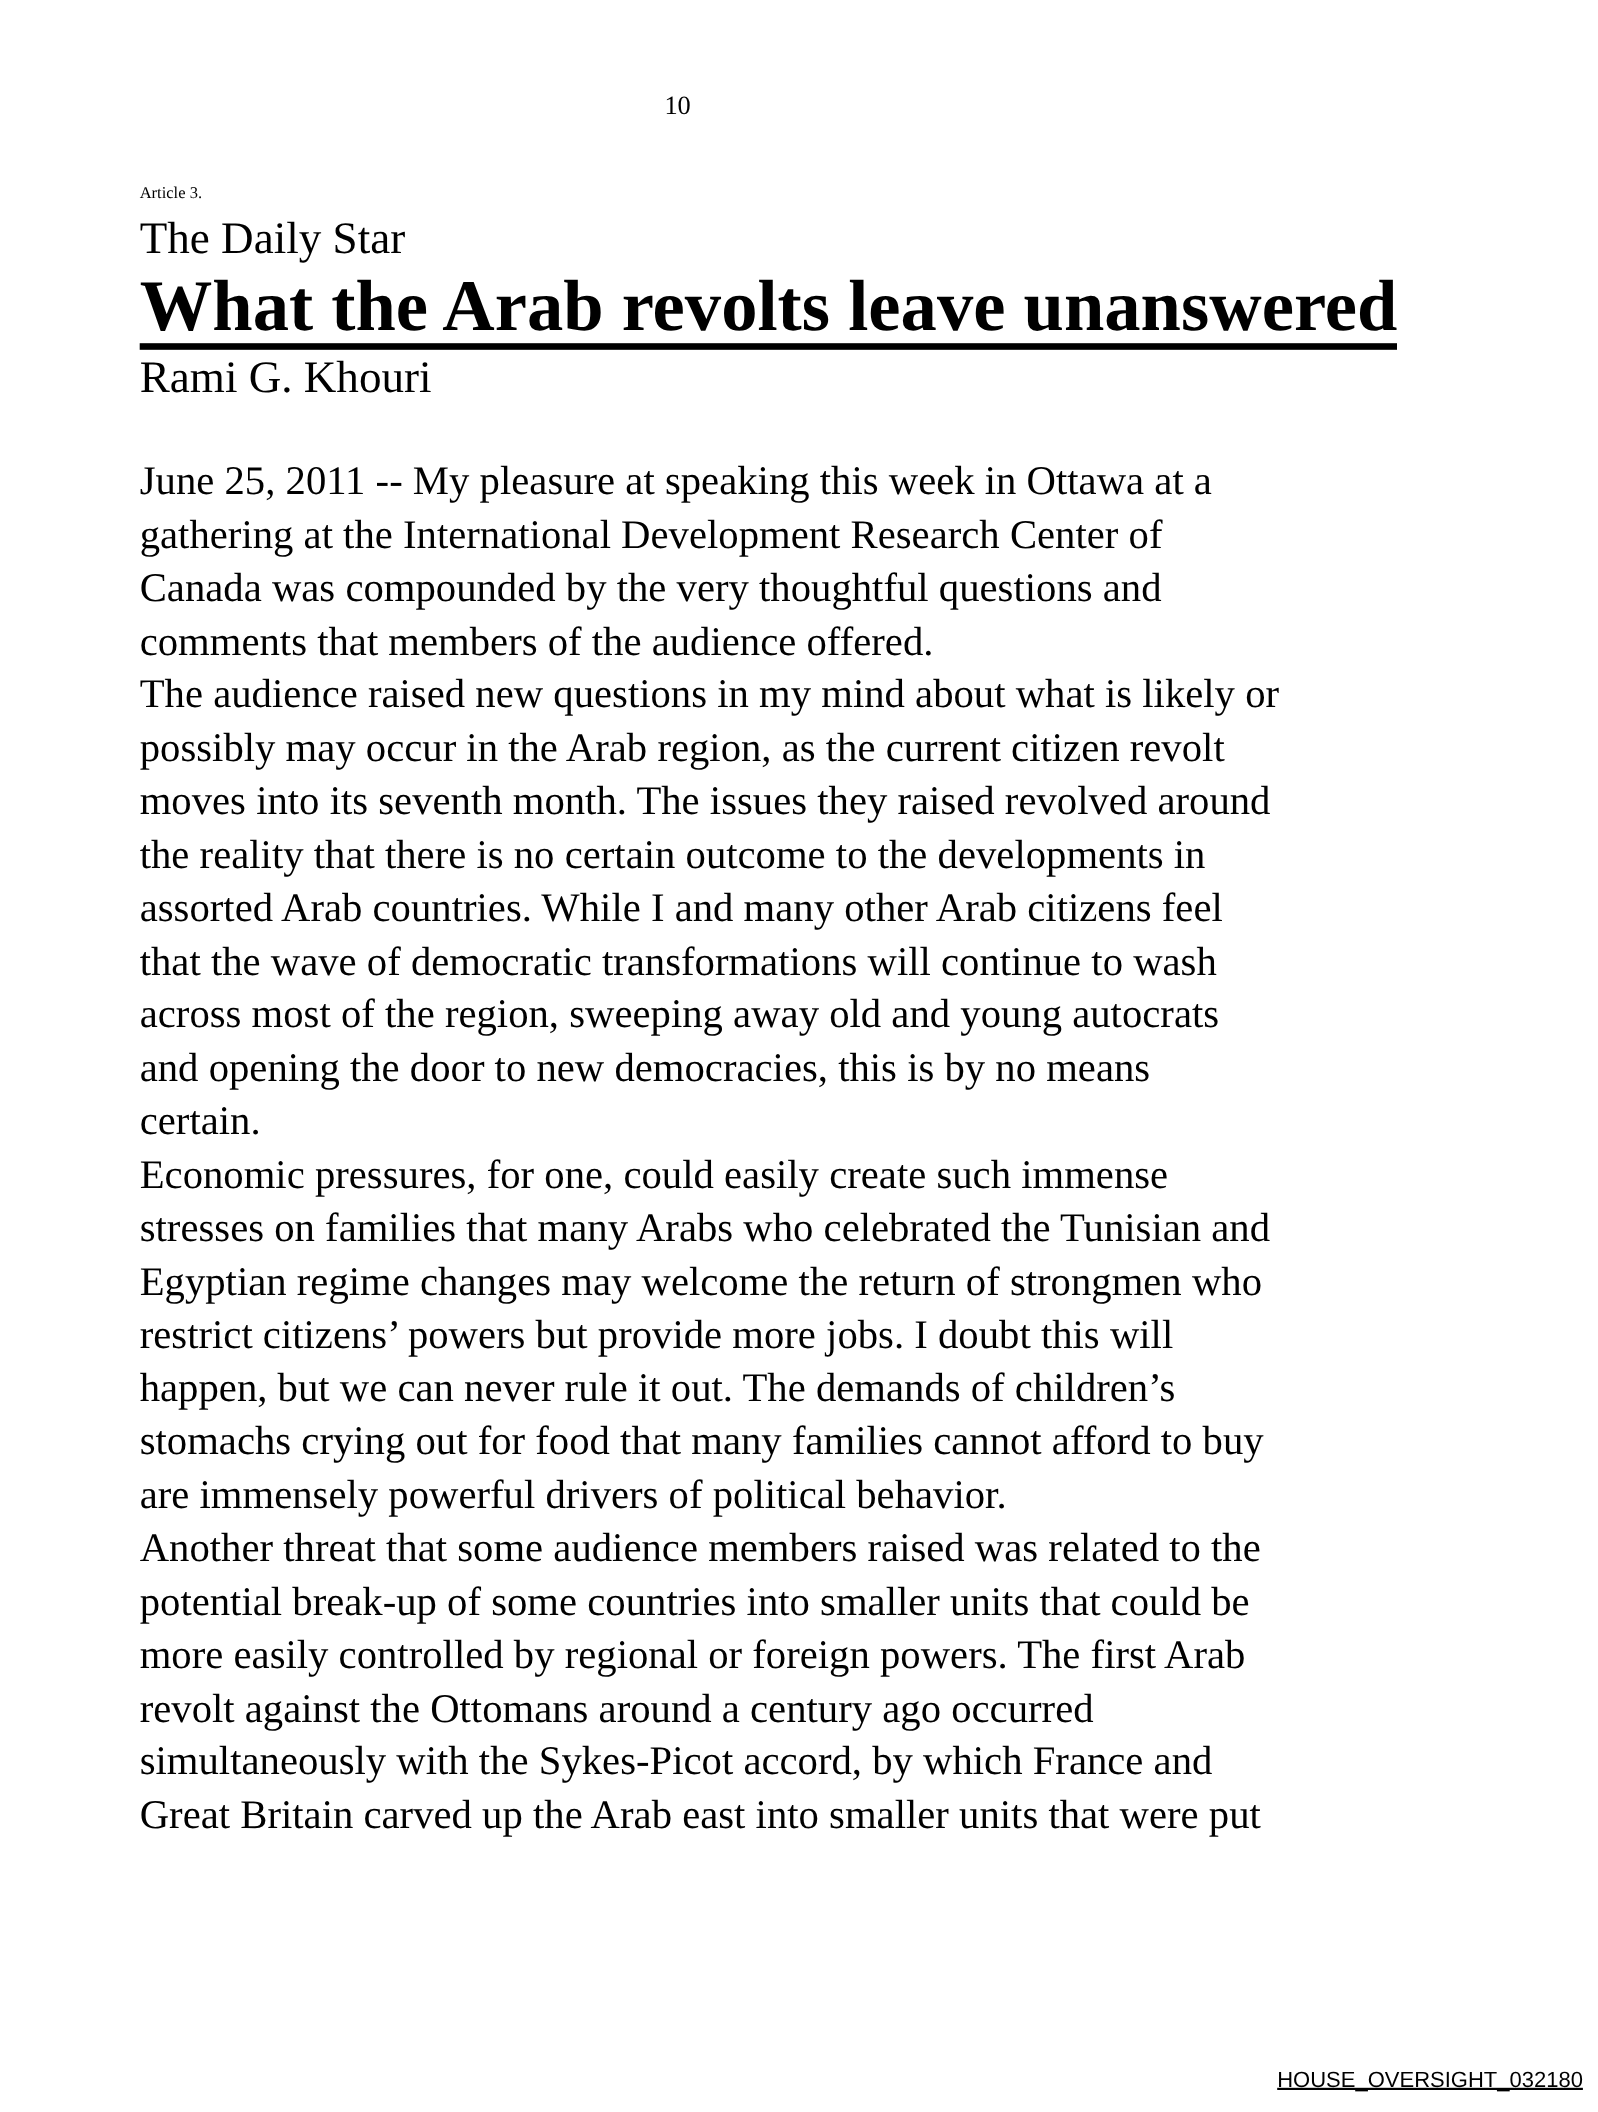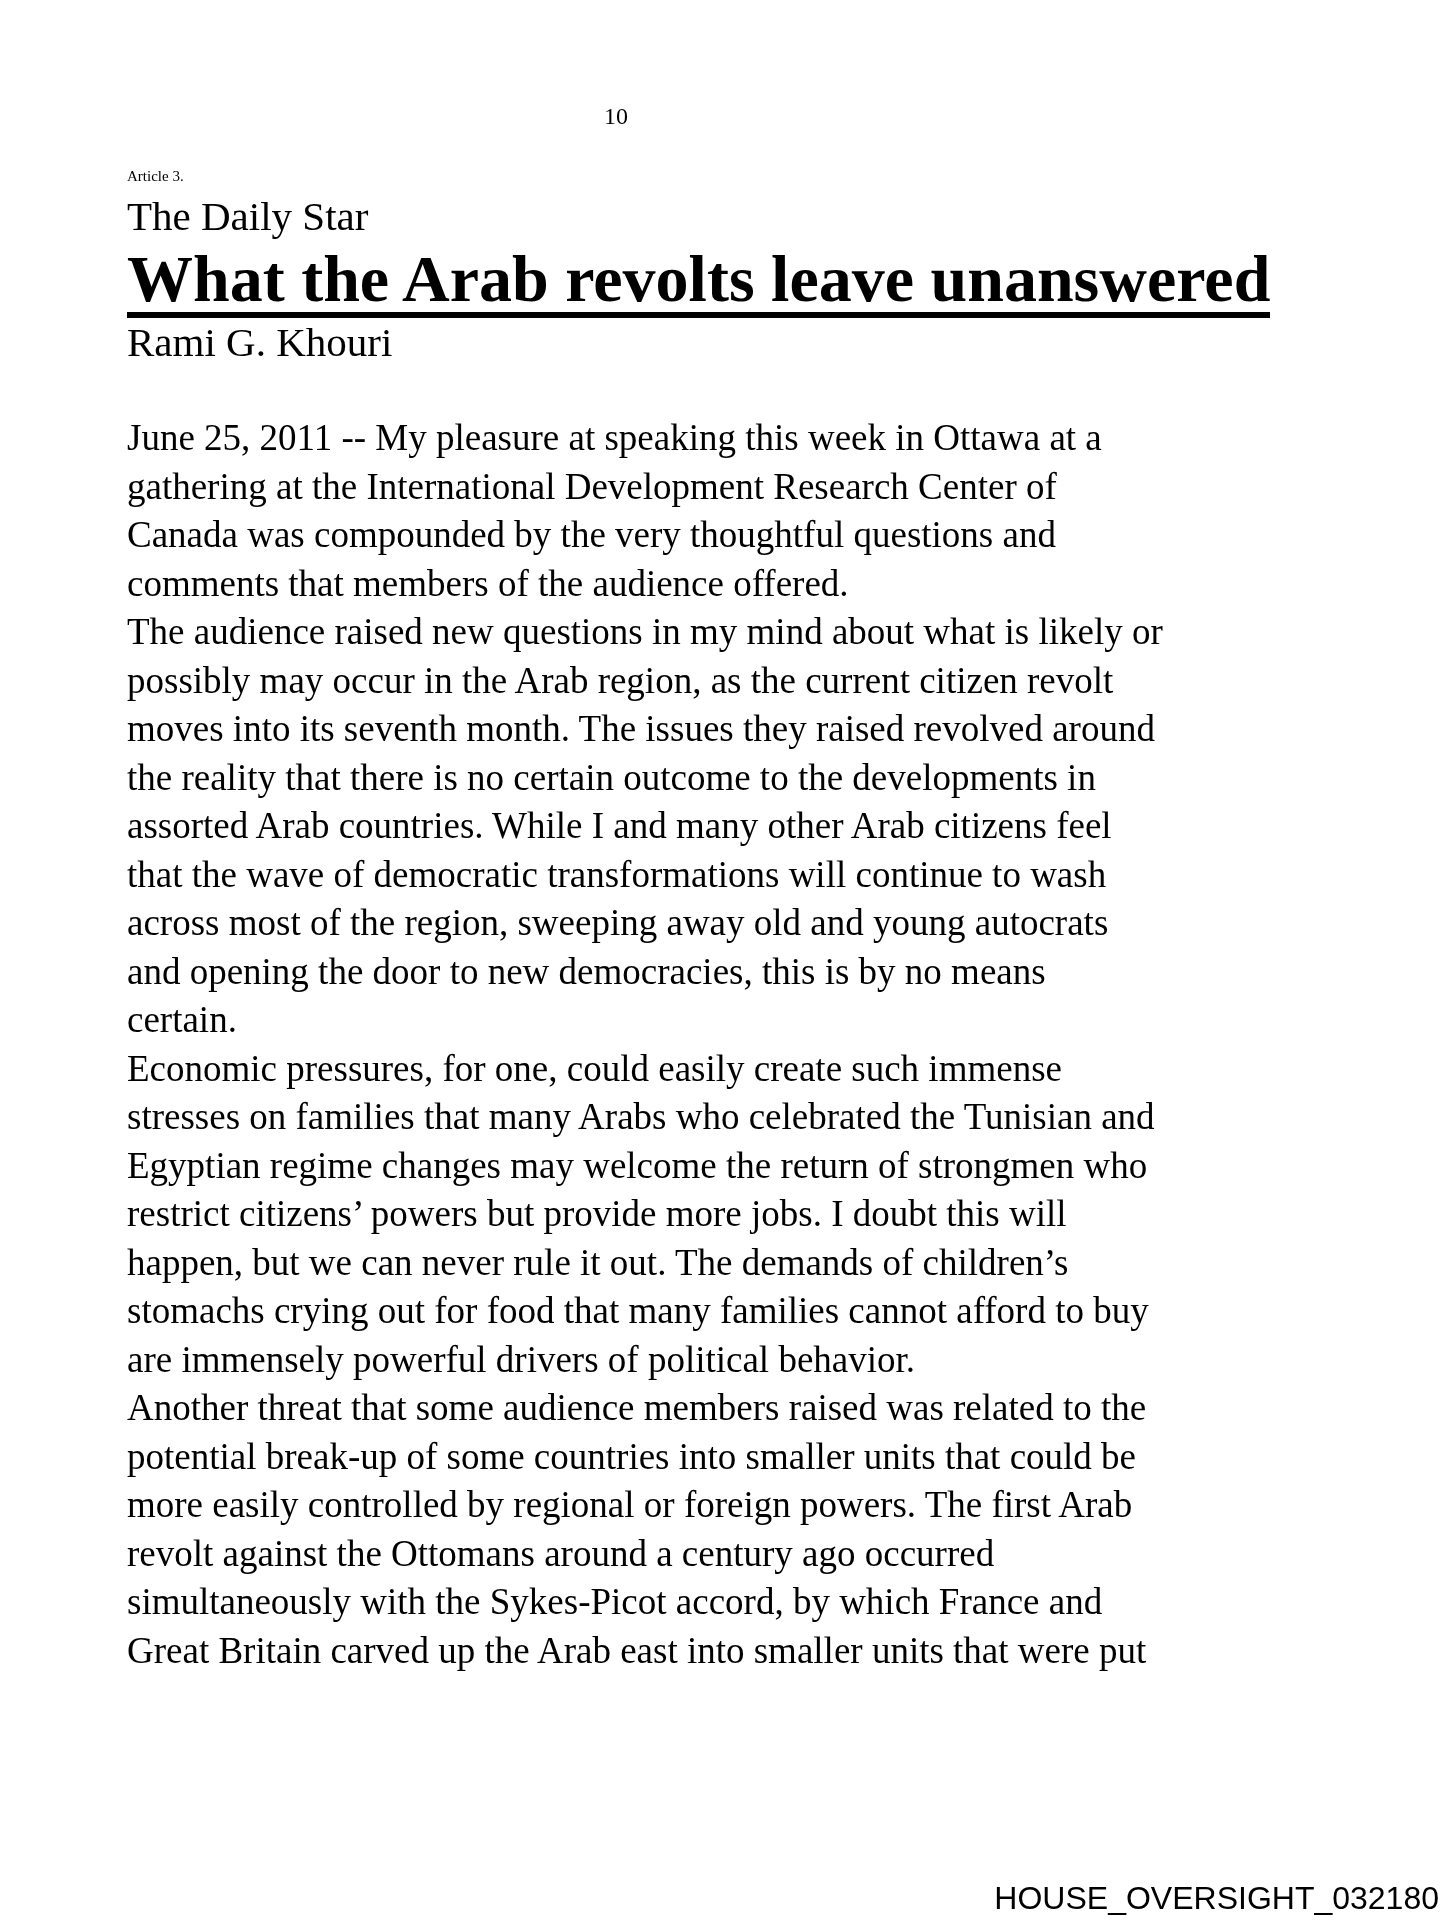--- a/index.html
+++ b/index.html
@@ -1,24 +1,24 @@
 <!DOCTYPE html>
 <html><head>
 <meta charset="utf-8">
 <style>
   html,body{margin:0;padding:0;background:#fff;}
   body{width:1453px;height:1920px;position:relative;overflow:hidden;color:#000;font-family:"Liberation Serif",serif;}
-  .page-num{position:absolute;top:84px;left:0;width:1232px;text-align:center;font-size:24px;margin-top:19px;}
+  .page-num{position:absolute;top:84px;left:0;width:1232px;text-align:center;font-size:24px;}
   .article-label{position:absolute;top:168px;left:127px;font-size:15px;}
   .source{position:absolute;top:192px;left:127px;font-size:41px;line-height:48px;}
   .headline{position:absolute;top:246px;left:127px;font-size:66px;font-weight:bold;line-height:66px;white-space:nowrap;border-bottom:6px solid #000;padding-bottom:0;}
   .author{position:absolute;top:318px;left:127px;font-size:41px;line-height:48px;}
   .body{position:absolute;top:414px;left:127px;width:1210px;font-size:37px;line-height:48.5px;}
   .body .line{display:block;white-space:nowrap;}
-  .stamp{position:absolute;top:1880px;right:14px;font-family:"Liberation Sans",sans-serif;font-size:32px;letter-spacing:0;}
+  .stamp{position:absolute;top:1880px;right:14px;font-family:"Liberation Sans",sans-serif;font-size:20px;letter-spacing:0;text-decoration:underline;}
 </style>
 </head>
 <body>
 
 <div class="page-num">10</div>
 <div class="article-label">Article 3.</div>
 <div class="source">The Daily Star</div>
 <div class="headline">What the Arab revolts leave unanswered</div>
 <div class="author">Rami G. Khouri</div>
 

